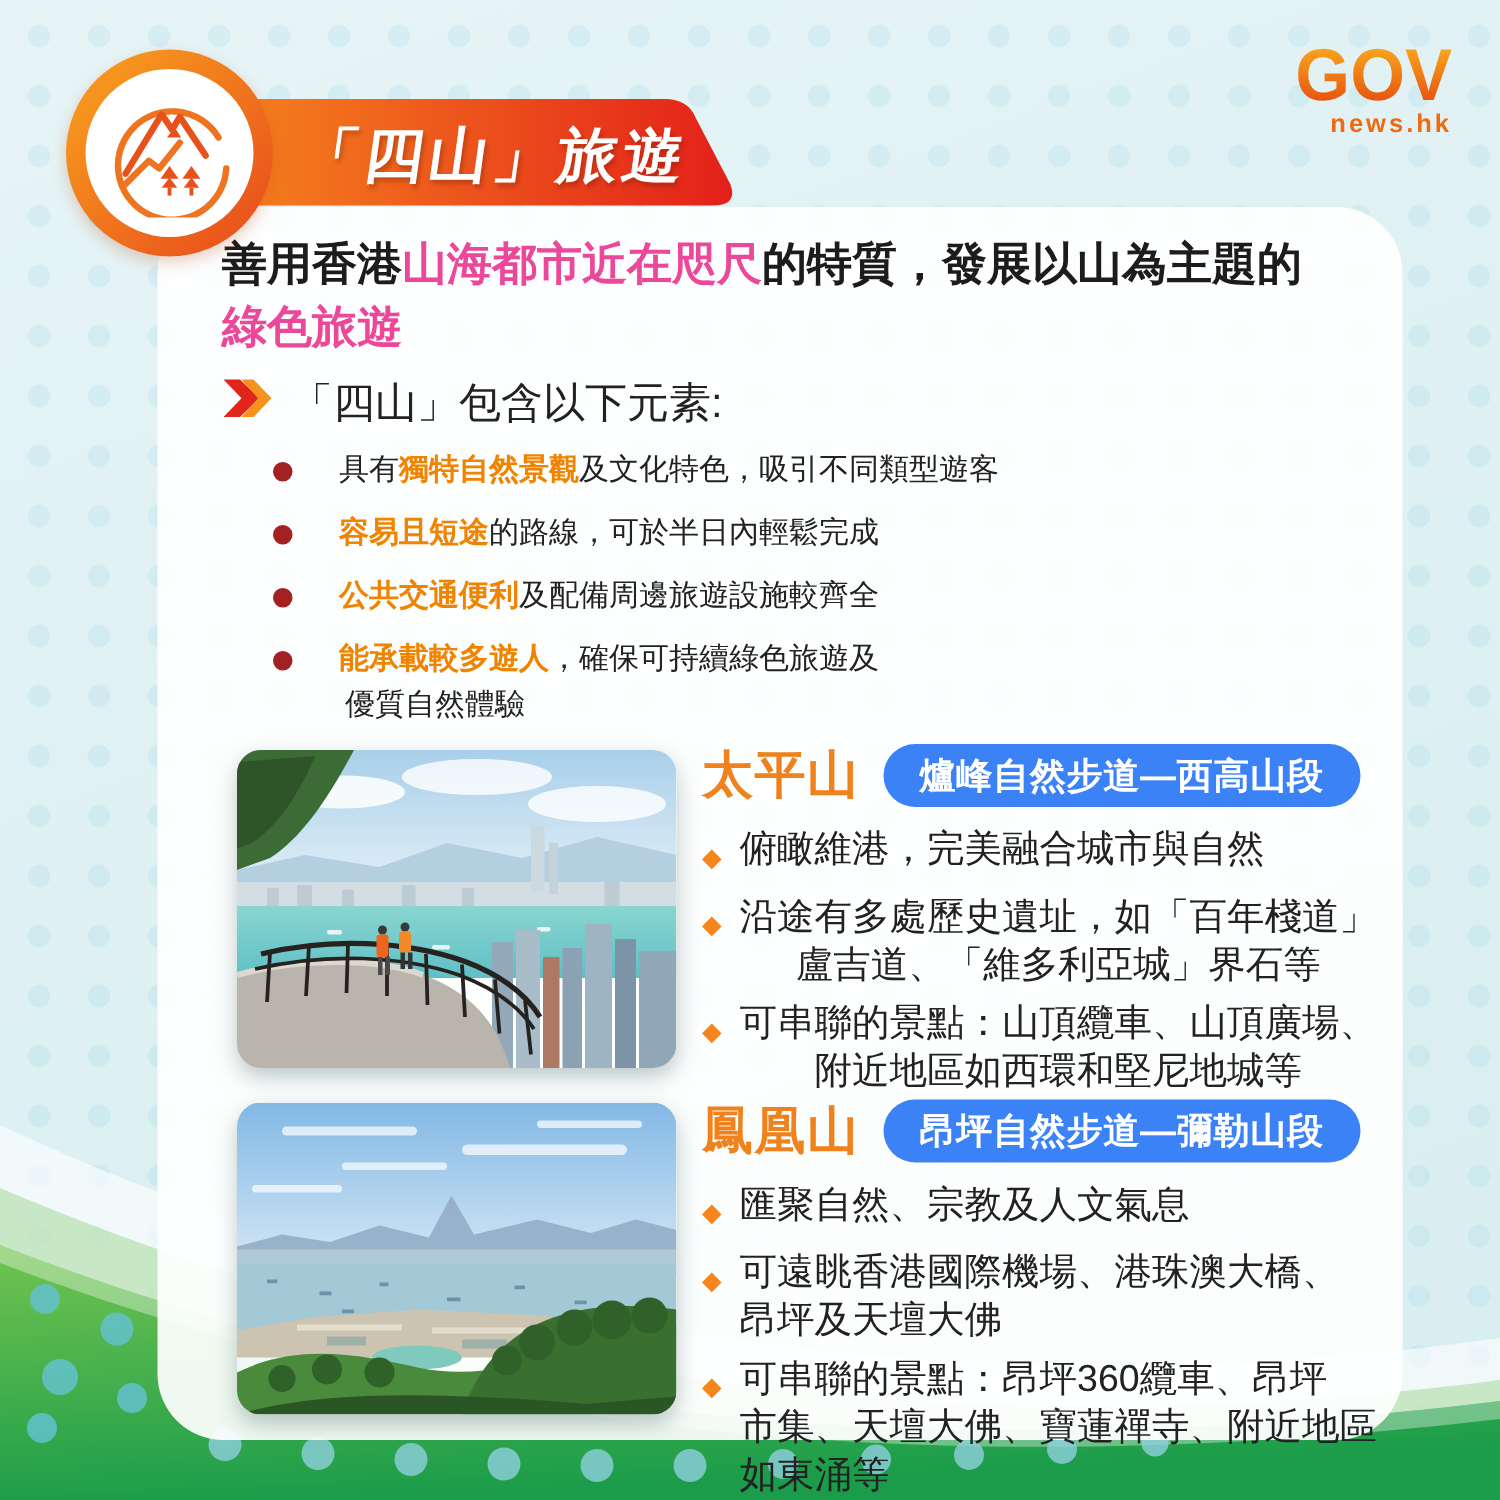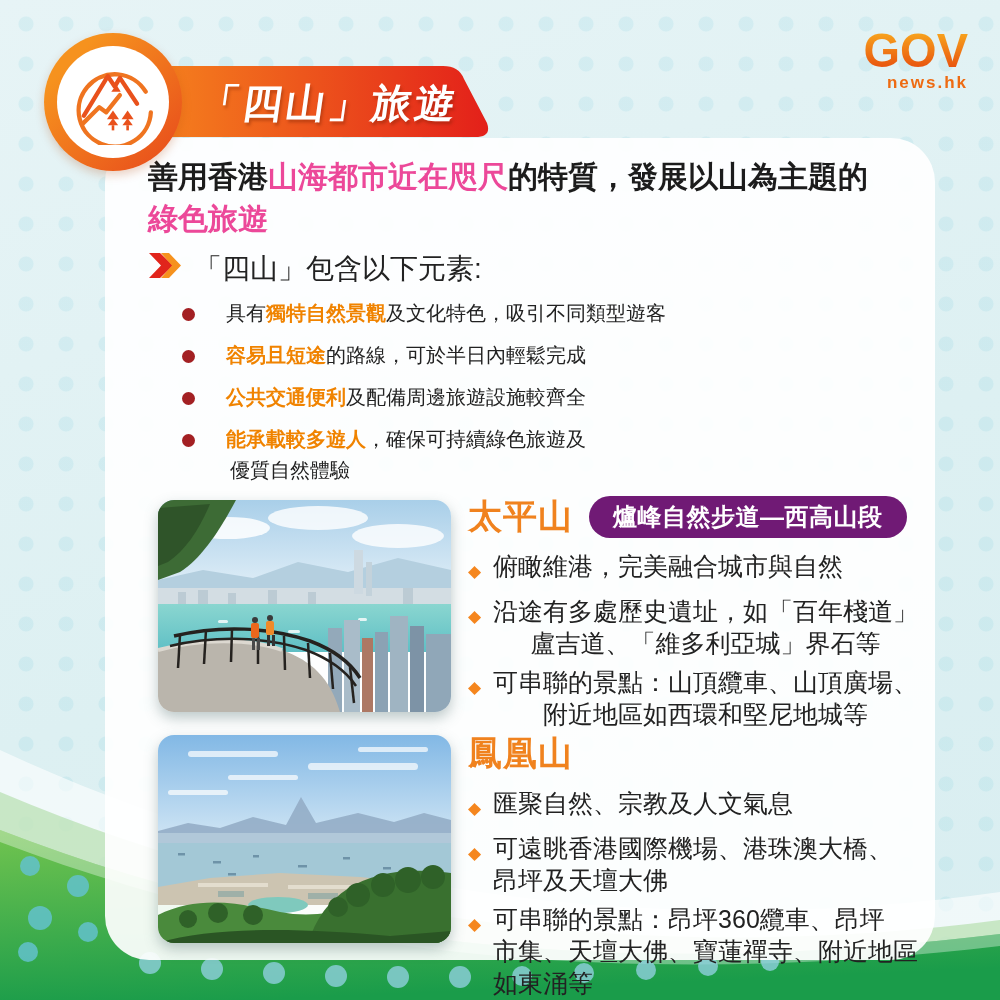--- a/index.html
+++ b/index.html
@@ -77,21 +77,21 @@
     box-shadow:0 6px 14px rgba(70,100,100,0.35);line-height:0;
   }
   .photo.p1{top:500px;height:212px;}
   .photo.p2{top:735px;height:208px;}
   .sec{position:absolute;left:468px;width:452px;z-index:3;}
   .sec.s1{top:494px;text-align:center;}
   .sec.s2{top:731px;}
   .sec-head{display:flex;align-items:center;gap:16px;}
   .sec-title{font-size:34px;font-weight:bold;color:#f0821e;letter-spacing:1px;white-space:nowrap;}
   .pill{
-    background:#701a75;color:#ffffff;font-size:24px;font-weight:bold;
+    background:#3b82f6;color:#ffffff;font-size:24px;font-weight:bold;
     border-radius:999px;padding:5px 24px;white-space:nowrap;letter-spacing:0.5px;
   }
   .sec-points{margin-top:10px;}
   .d-row{display:flex;gap:12px;margin-bottom:7px;font-size:25px;color:#222;line-height:32px;}
   .diamond{flex:0 0 auto;color:#f5861e;font-size:17px;margin-top:6px;}
 </style>
 </head>
 <body>
 
 <div class="bg-dots"></div>
@@ -355,20 +355,21 @@
         <circle cx="60" cy="178" r="10"></circle>
         <circle cx="95" cy="180" r="10"></circle>
     </g>
     <path d="M0,208 C60,190 150,194 232,201 L293,196 L293,208 Z" fill="#2a5524"></path>
   </svg>
 </div>
 
 <div class="sec s2">
   <div class="sec-head">
     <span class="sec-title">鳳凰山</span>
+    <span class="pill">昂坪自然步道—彌勒山段</span>
   </div>
   <div class="sec-points">
     <div class="d-row">
       <span class="diamond">◆</span>
       <div>
           <div>匯聚自然、宗教及人文氣息</div>
         </div>
     </div>
     <div class="d-row">
       <span class="diamond">◆</span>

